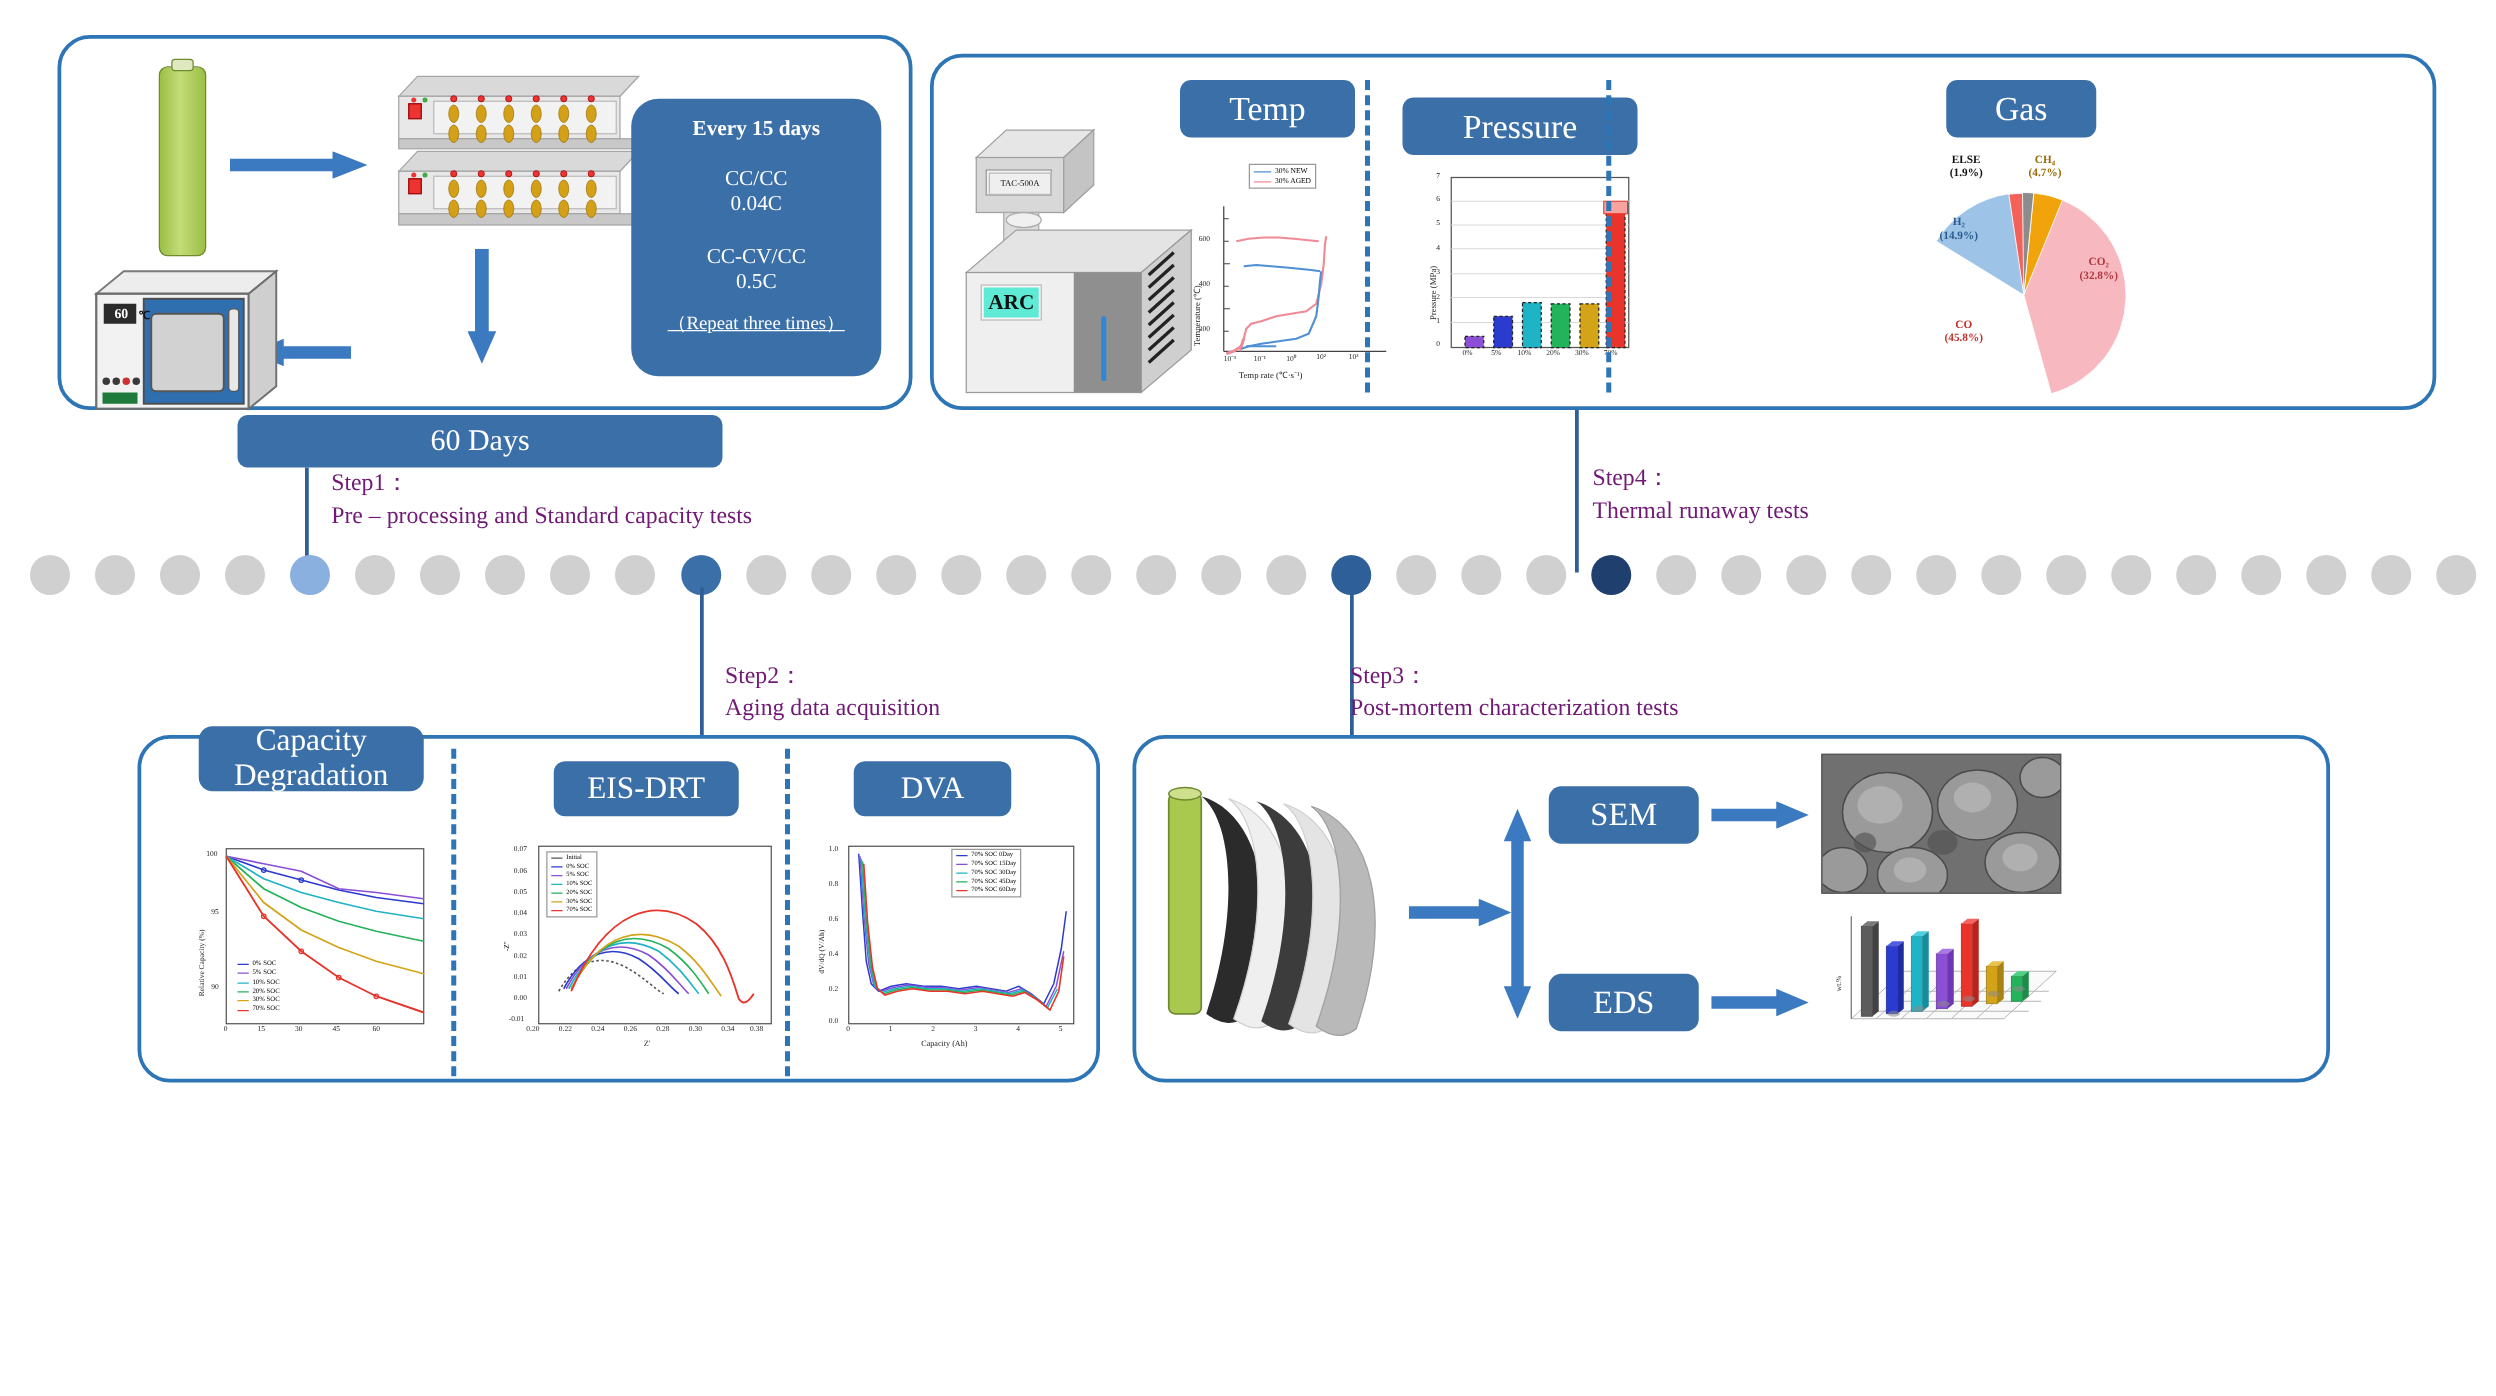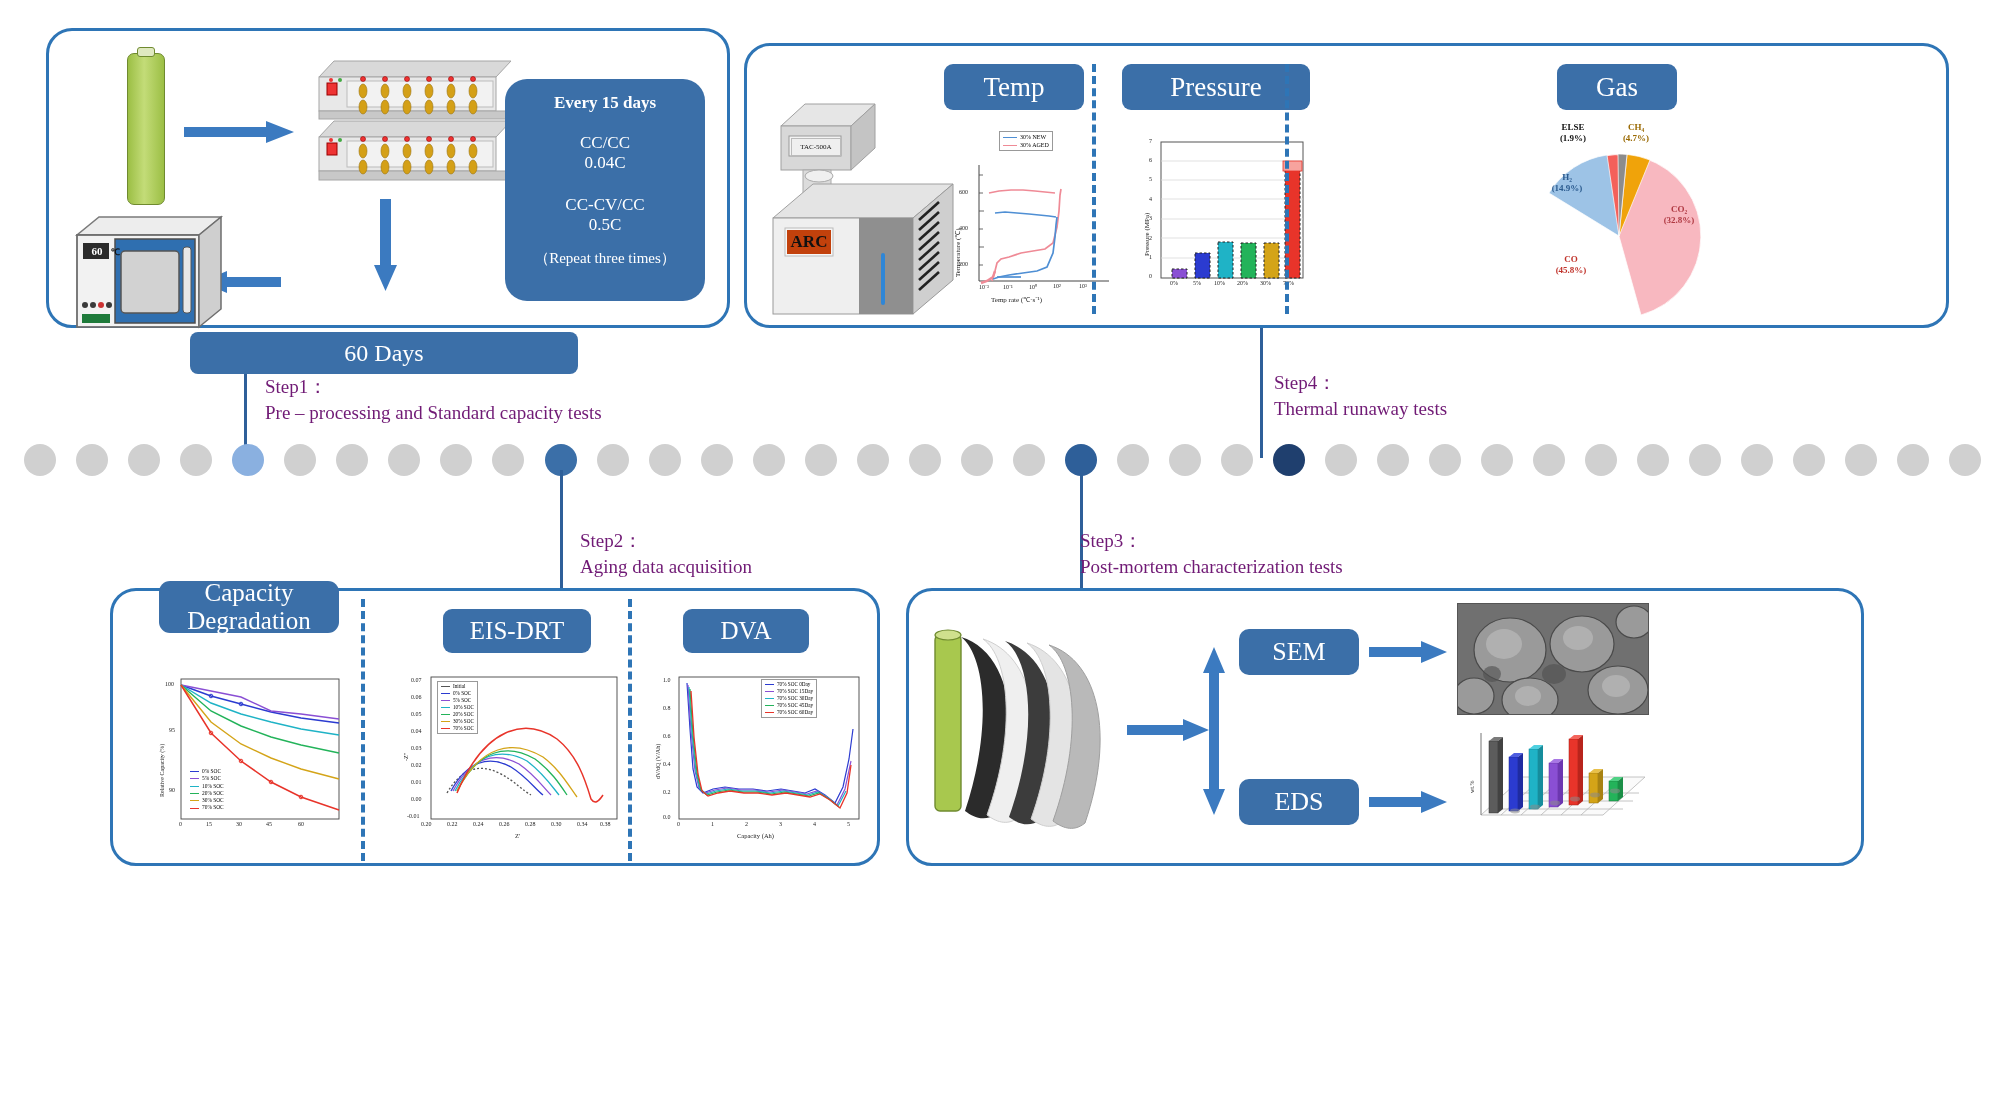--- a/index.html
+++ b/index.html
@@ -132,21 +132,21 @@
       <span>℃</span>
     </div>
   </div>
 
   <div style="position:absolute;left:456px;top:48px;width:200px;height:222px;background:#3b6fa8;border-radius:22px;color:#fff;text-align:center;padding-top:14px;box-sizing:border-box;">
     <div style="font-size:17px;font-weight:bold;">Every 15 days</div>
     <div style="font-size:17px;margin-top:20px;">CC/CC</div>
     <div style="font-size:17px;">0.04C</div>
     <div style="font-size:17px;margin-top:22px;">CC-CV/CC</div>
     <div style="font-size:17px;">0.5C</div>
-    <div style="font-size:15px;margin-top:14px;">（Repeat three times）</div>
+    <div style="font-size:15px;margin-top:14px;text-decoration:underline;">（Repeat three times）</div>
   </div>
 </div>
 
 <div class="btag" style="left:190px;top:332px;width:388px;height:42px;font-size:24px;border-radius:8px;">
   <span>60 Days</span>
 </div>
 
 <div class="connector" style="left:244px;top:374px;width:3px;height:84px;"></div>
 <div class="steplbl" style="left:265px;top:374px;width:560px;font-size:19px;">Step1：
 Pre – processing and Standard capacity tests</div>
@@ -175,21 +175,21 @@
           <line x1="156" y1="182" x2="176" y2="164"></line>
         <line x1="156" y1="192" x2="176" y2="174"></line>
           <line x1="156" y1="202" x2="176" y2="184"></line>
         <line x1="156" y1="212" x2="176" y2="194"></line>
           <line x1="156" y1="222" x2="176" y2="204"></line>
       </g>
     </svg>
     <div class="devlabel" style="left:28px;top:70px;width:48px;height:16px;font-size:7px;">
       <span>TAC-500A</span>
     </div>
-    <div class="devlabel" style="left:24px;top:162px;width:44px;height:24px;font-size:17px;font-weight:bold;background:#c2410c;border:none;">
+    <div class="devlabel" style="left:24px;top:162px;width:44px;height:24px;font-size:17px;font-weight:bold;background:#5eead4;border:none;">
       <span>ARC</span>
     </div>
   </div>
 
   <div class="btag" style="left:197px;top:18px;width:140px;height:46px;font-size:27px;">
     <span>Temp</span>
   </div>
 
   <div class="chart" style="left:190px;top:85px;width:176px;height:180px;">
     <div class="legbox" style="left:62px;top:0px;">
@@ -227,21 +227,21 @@
     <div class="tick" style="left:42px;top:152px;">10⁻³</div>
     <div class="tick" style="left:66px;top:152px;">10⁻¹</div>
     <div class="tick" style="left:92px;top:152px;">10⁰</div>
     <div class="tick" style="left:116px;top:152px;">10²</div>
     <div class="tick" style="left:142px;top:152px;">10³</div>
     <div class="axisLbl" style="left:54px;top:164px;">Temp rate (℃·s⁻¹)</div>
   </div>
 
   <div class="vdash" style="left:345px;top:18px;height:250px;"></div>
 
-  <div class="btag" style="left:375px;top:18px;width:188px;height:46px;font-size:27px;">
+  <div class="btag" style="left:375px;top:32px;width:188px;height:46px;font-size:27px;">
     <span>Pressure</span>
   </div>
 
   <div class="chart" style="left:378px;top:82px;width:190px;height:185px;">
     <svg width="190" height="185" style="position:absolute;left:0;top:0;">
       <rect x="36" y="14" width="142" height="136" fill="#fff" stroke="#555" stroke-width="1"></rect>
       <g stroke="#d9d9d9" stroke-width="0.8">
         <line x1="36" y1="33" x2="178" y2="33"></line>
           <line x1="36" y1="52" x2="178" y2="52"></line>
         <line x1="36" y1="71" x2="178" y2="71"></line>

